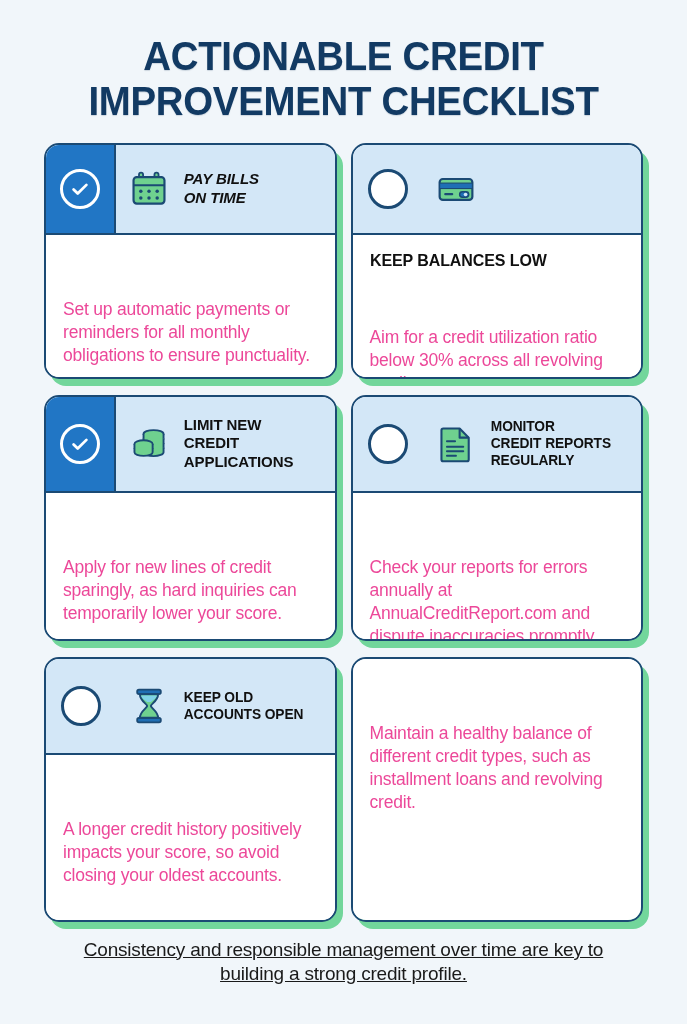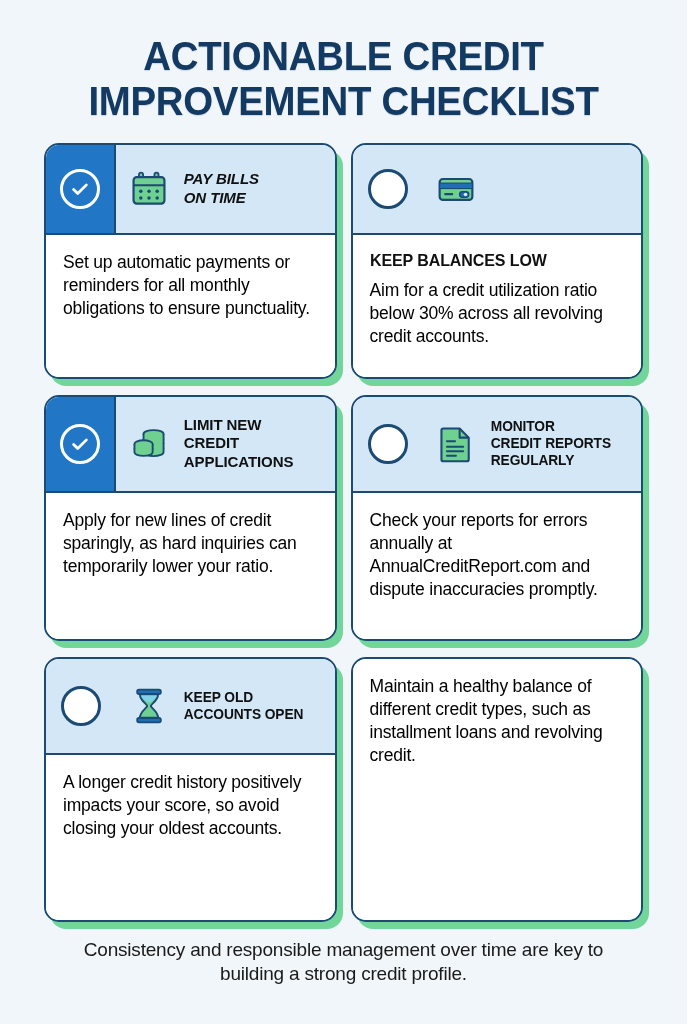--- a/index.html
+++ b/index.html
@@ -158,33 +158,35 @@
     color: #101010;
     text-transform: uppercase;
     letter-spacing: -0.1px;
     margin-bottom: 9px;
     transform: scaleX(0.97);
     transform-origin: left center;
   }
   .body-text {
     font-size: 17.5px;
     line-height: 1.33;
-    color: #000000;
+    color: #ec4899;
     letter-spacing: -0.2px;
+    margin-top: 47px;
   }
 
   
   .footer {
     margin-top: 16px;
     text-align: center;
     font-size: 19px;
     line-height: 1.28;
     color: #1a1a1a;
     letter-spacing: -0.2px;
     padding: 0 6px;
+    text-decoration: underline;
   }
 </style>
 </head>
 <body>
 
 <div class="page">
 
   <div class="title-block">
     <div class="title-line">ACTIONABLE CREDIT</div>
     <div class="title-line">IMPROVEMENT CHECKLIST</div>
@@ -280,21 +282,21 @@
               </g>
             </svg>
           </div>
           <div class="head-title">
             <div>LIMIT NEW</div>
             <div>CREDIT</div>
             <div>APPLICATIONS</div>
           </div>
         </div>
         <div class="card-body">
-          <div class="body-text">Apply for new lines of credit sparingly, as hard inquiries can temporarily lower your ratio.</div>
+          <div class="body-text">Apply for new lines of credit sparingly, as hard inquiries can temporarily lower your score.</div>
         </div>
       </div>
     </div>
 
     <div class="card-wrap">
       <div class="card-shadow"></div>
       <div class="card">
         <div class="card-head xtall">
           <div class="check-panel">
             <div class="checkbox off"></div>

